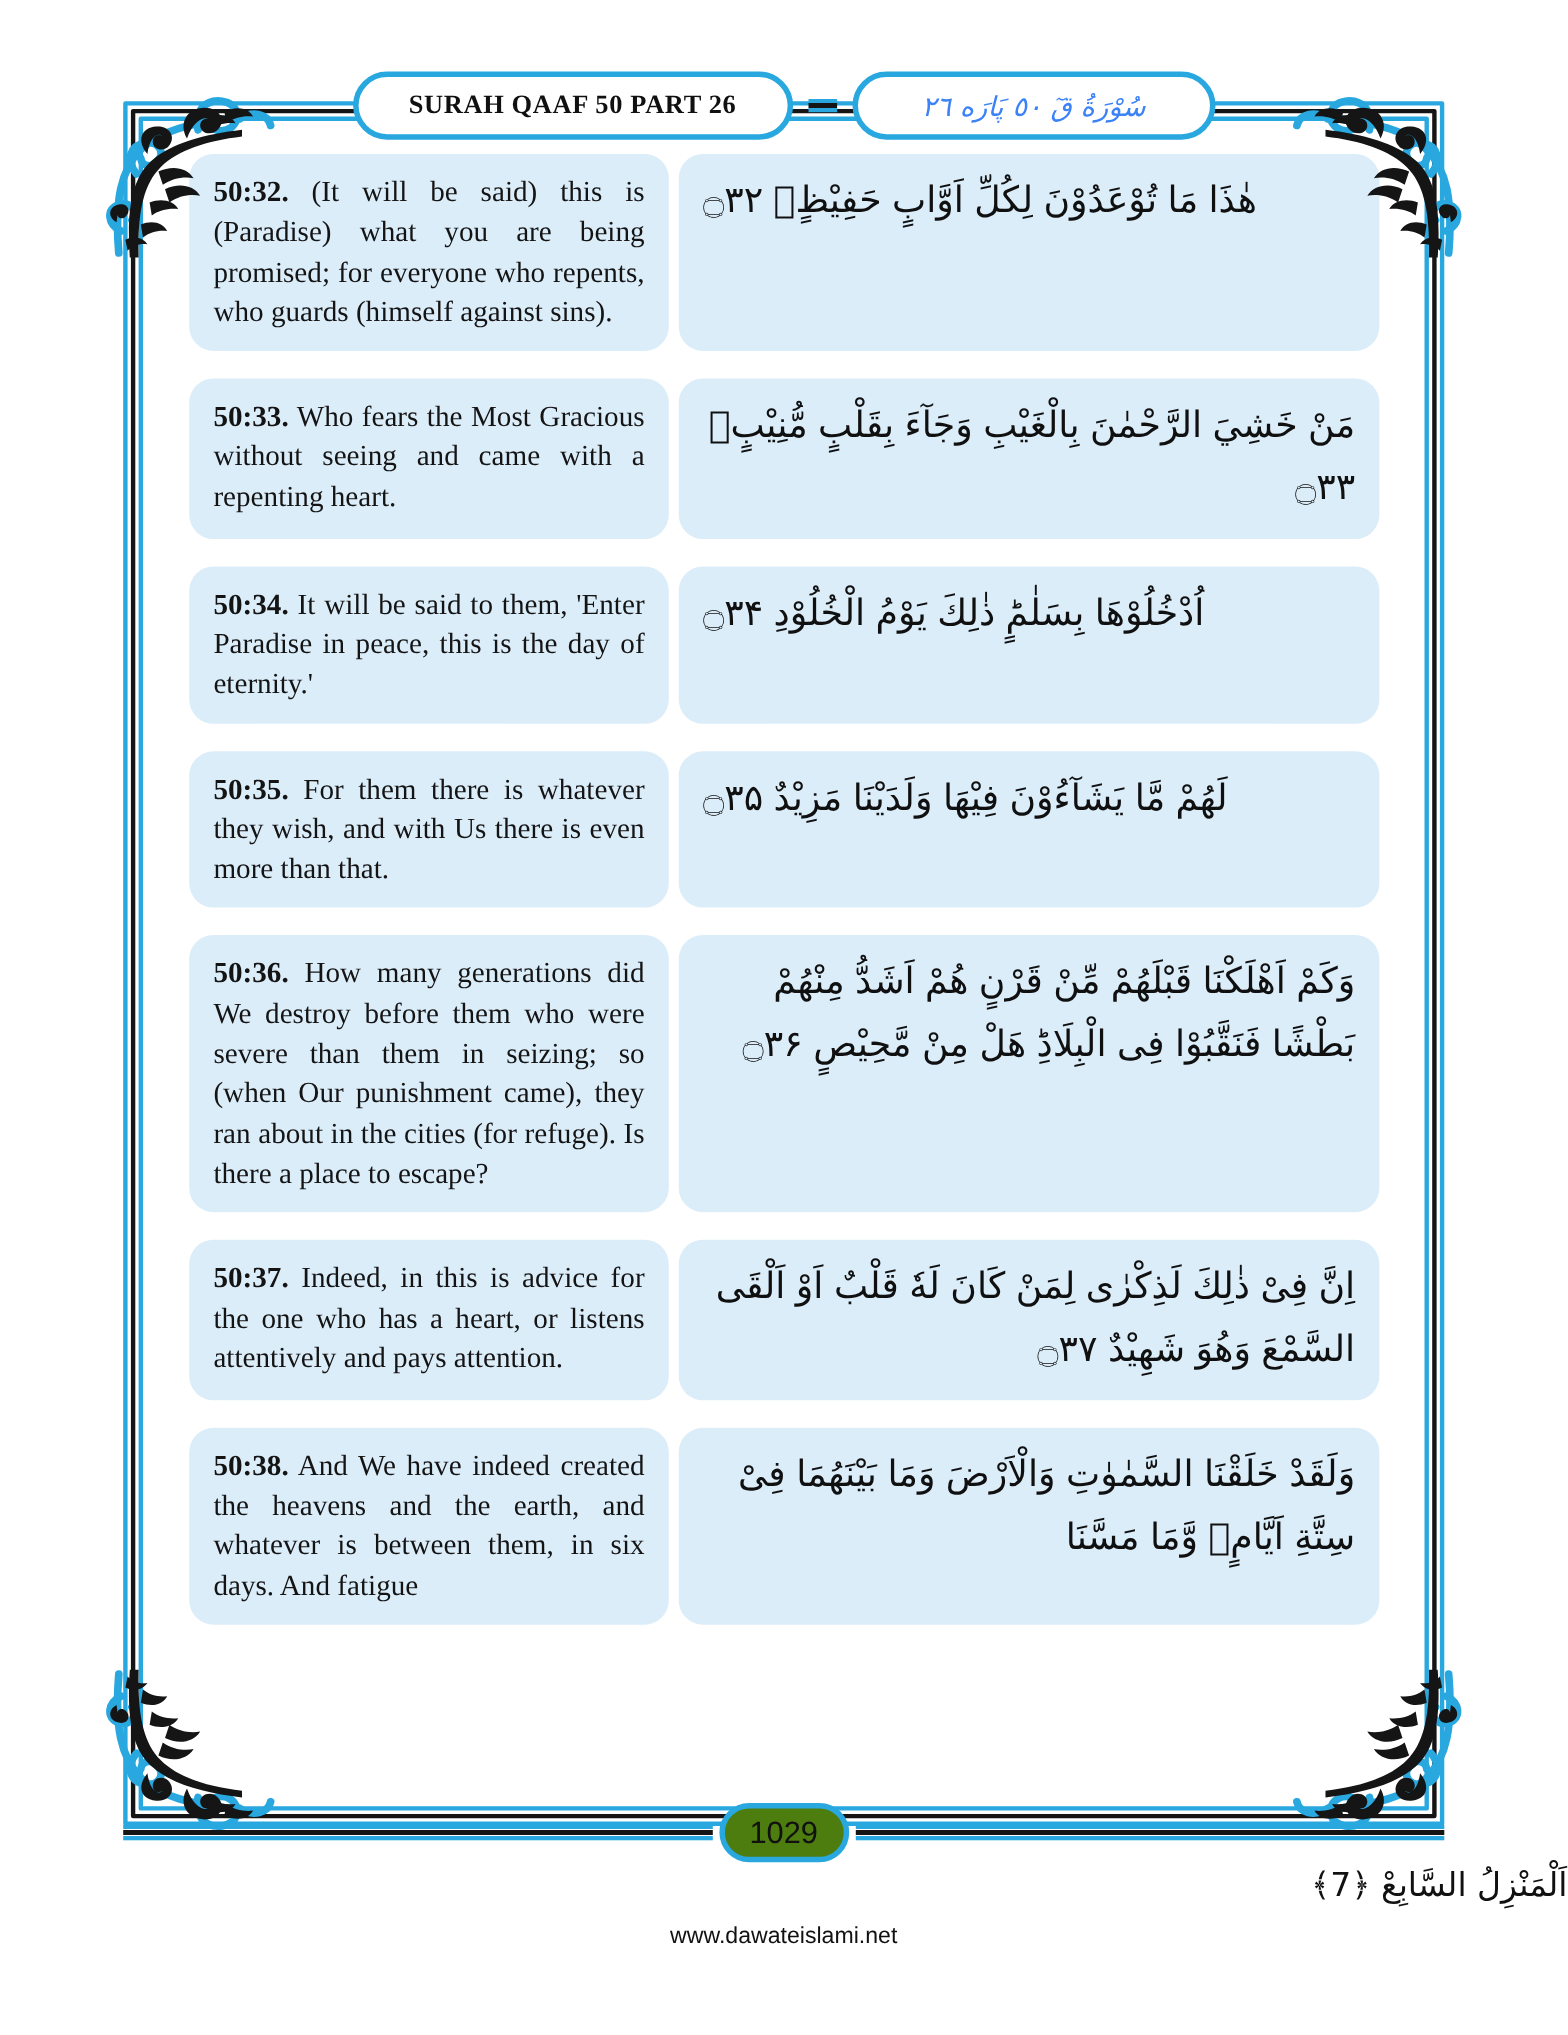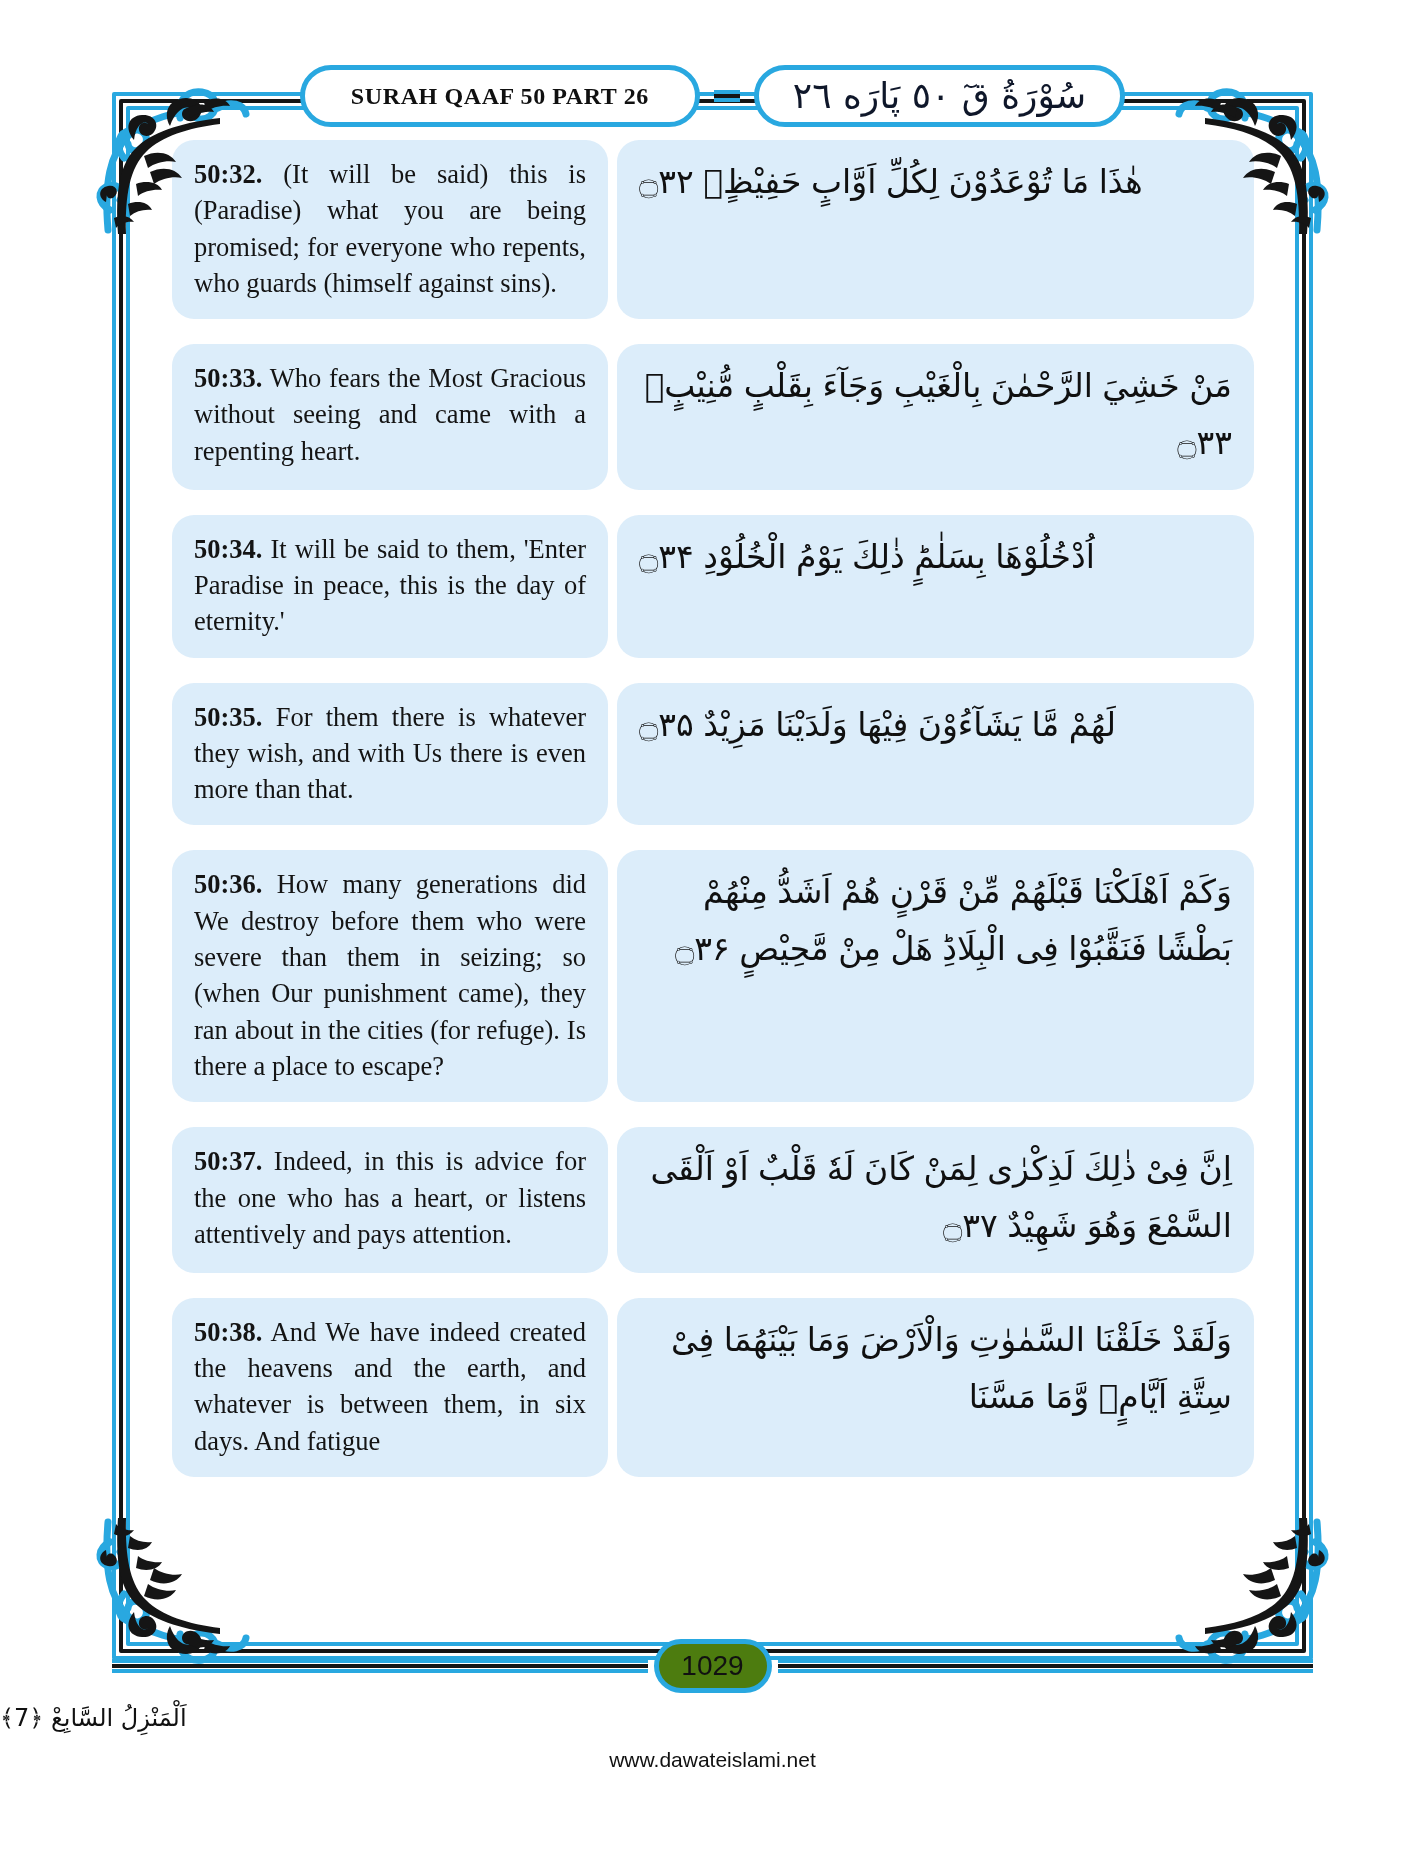--- a/index.html
+++ b/index.html
@@ -78,25 +78,26 @@
   .hdr-en {
     font-family: "Liberation Serif", serif;
     font-weight: bold;
     font-size: 24px;
     letter-spacing: 0.6px;
     color: #101010;
     white-space: nowrap;
   }
   .hdr-ar {
     font-family: "DejaVu Sans", sans-serif;
-    font-size: 36px;
-    color: #0f172a;
+    font-size: 25px;
+    color: #3b82f6;
     direction: rtl;
     white-space: nowrap;
     line-height: 1;
+    font-style: italic;
   }
   
   .capsule-link {
     width: 26px;
     height: 12px;
     background: linear-gradient(#29a8e0 0 33%, #151515 33% 66%, #29a8e0 66% 100%);
   }
 
   
   .corner {
@@ -193,23 +194,23 @@
     font-family: "Liberation Sans", sans-serif;
     font-size: 28px;
     font-weight: normal;
     color: #111111;
   }
 
   .footer-ar {
     position: absolute;
     left: 0; right: 0;
     bottom: 118px;
-    text-align: left;
+    text-align: right;
     font-family: "DejaVu Sans", sans-serif;
-    font-size: 24px;
+    font-size: 30px;
     color: #111111;
     direction: rtl;
     z-index: 5;
   }
   .footer-url {
     position: absolute;
     left: 0; right: 0;
     bottom: 78px;
     text-align: center;
     font-family: "Liberation Sans", sans-serif;

